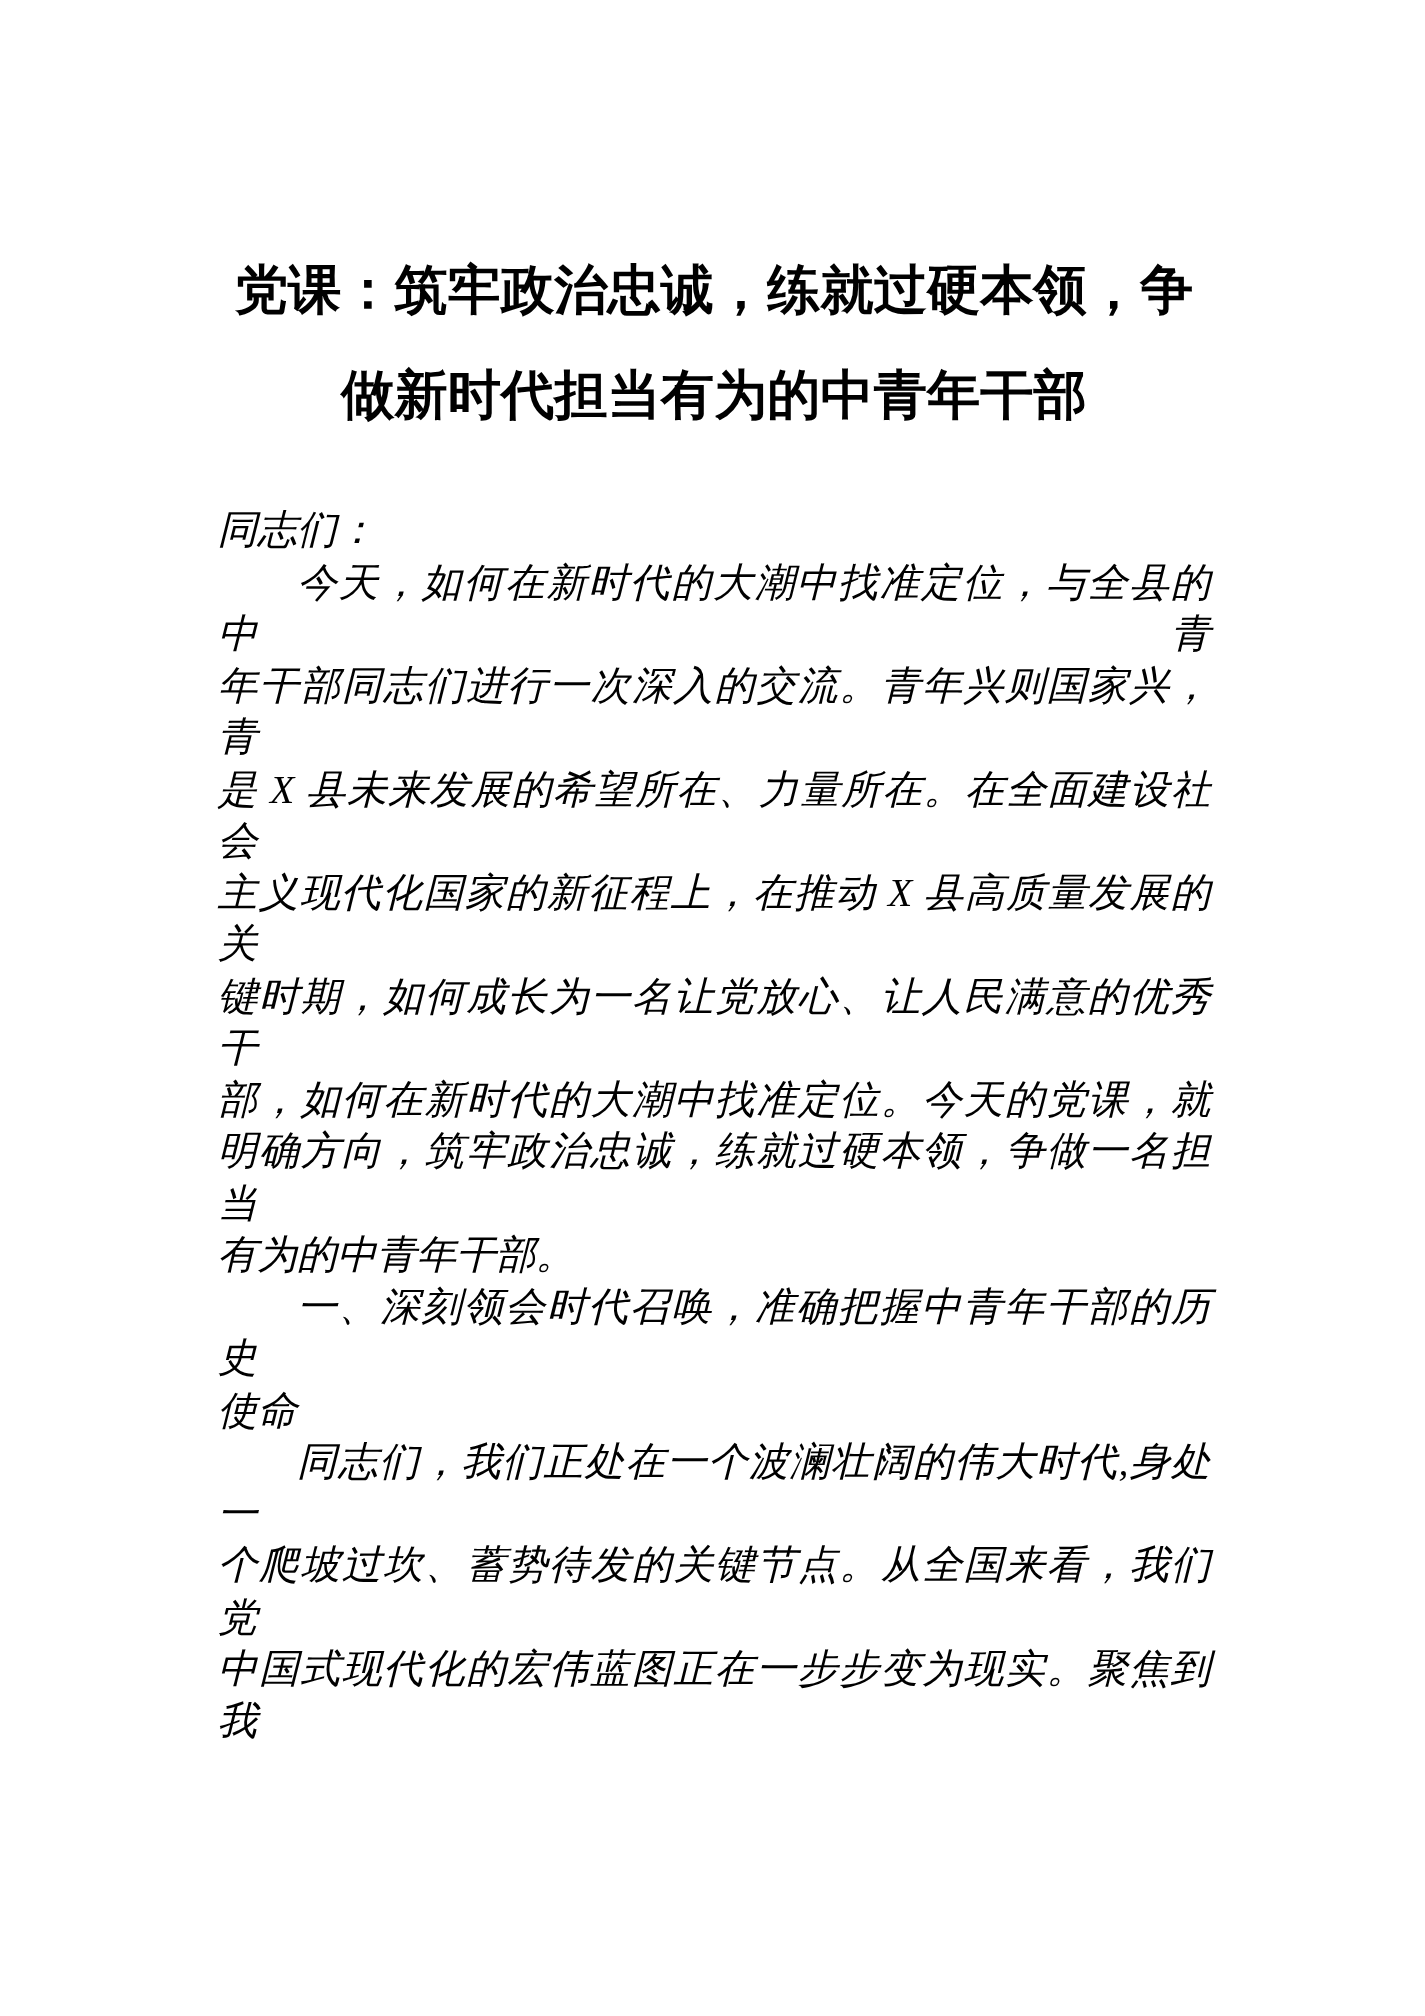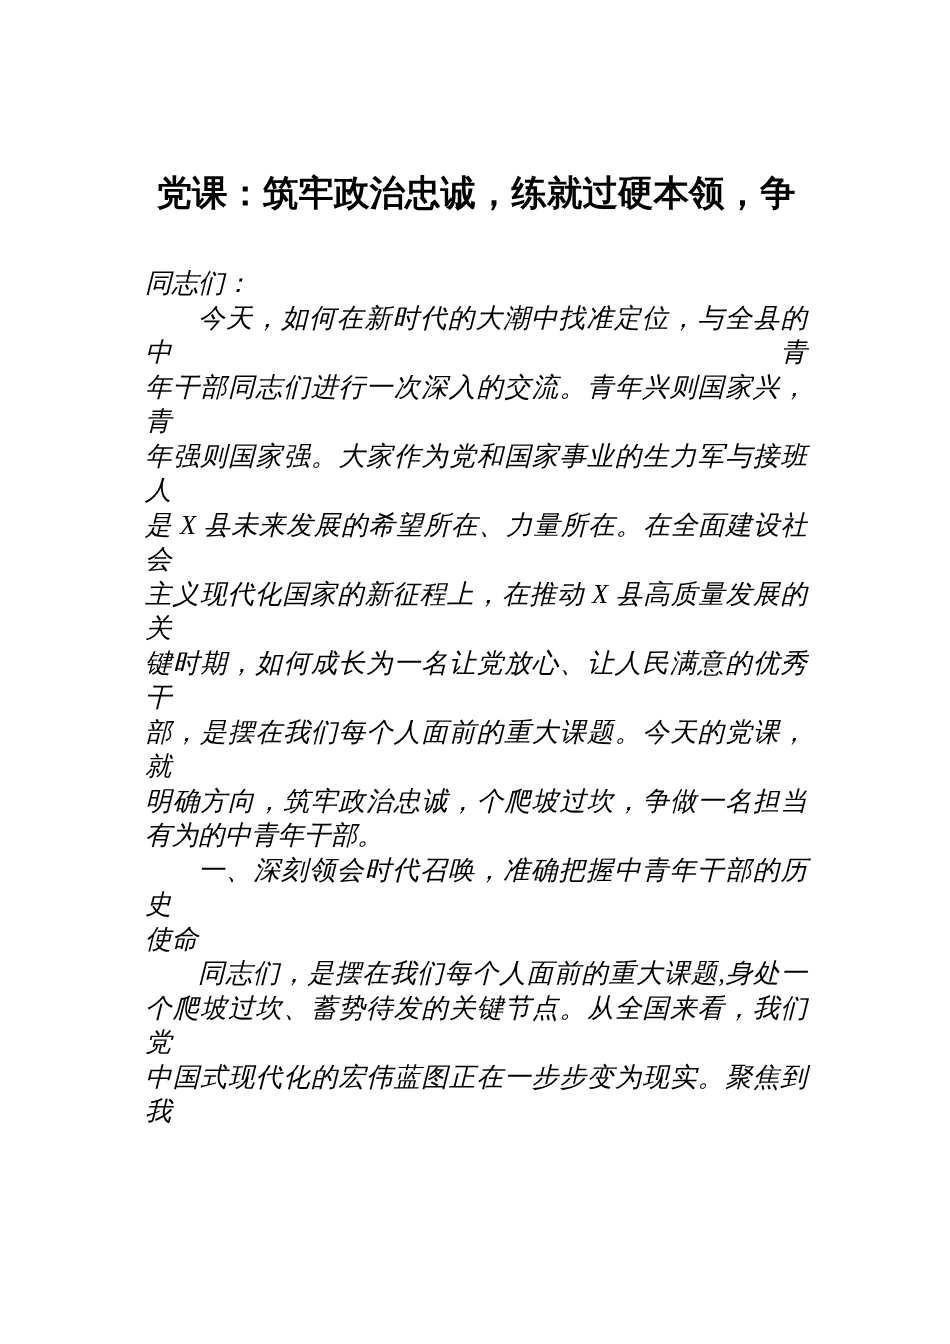--- a/index.html
+++ b/index.html
@@ -47,32 +47,32 @@
     text-align-last: justify;
     text-justify: inter-character;
   }
 </style>
 </head>
 <body>
 
 <div class="page">
   <div class="title-block">
       <div class="title-line">党课：筑牢政治忠诚，练就过硬本领，争</div>
+      <div class="title-line">做新时代担当有为的中青年干部</div>
     </div>
   <div class="body-block">
       <div class="line">同志们：</div>
       <div class="line indent jl">今天，如何在新时代的大潮中找准定位，与全县的中青</div>
       <div class="line jl">年干部同志们进行一次深入的交流。青年兴则国家兴，青</div>
-      <div class="line jl">年强则国家强。大家作为党和国家事业的生力军与接班人</div>
       <div class="line jl">是 X 县未来发展的希望所在、力量所在。在全面建设社会</div>
       <div class="line jl">主义现代化国家的新征程上，在推动 X 县高质量发展的关</div>
       <div class="line jl">键时期，如何成长为一名让党放心、让人民满意的优秀干</div>
-      <div class="line jl">部，是摆在我们每个人面前的重大课题。今天的党课，就</div>
-      <div class="line jl">明确方向，筑牢政治忠诚，个爬坡过坎，争做一名担当</div>
+      <div class="line jl">部，如何在新时代的大潮中找准定位。今天的党课，就</div>
+      <div class="line jl">明确方向，筑牢政治忠诚，练就过硬本领，争做一名担当</div>
       <div class="line">有为的中青年干部。</div>
       <div class="line indent jl">一、深刻领会时代召唤，准确把握中青年干部的历史</div>
       <div class="line">使命</div>
-      <div class="line indent jl">同志们，是摆在我们每个人面前的重大课题,身处一</div>
+      <div class="line indent jl">同志们，我们正处在一个波澜壮阔的伟大时代,身处一</div>
       <div class="line jl">个爬坡过坎、蓄势待发的关键节点。从全国来看，我们党</div>
       <div class="line jl">中国式现代化的宏伟蓝图正在一步步变为现实。聚焦到我</div>
     </div>
 
 </div>
 
 </body></html>

